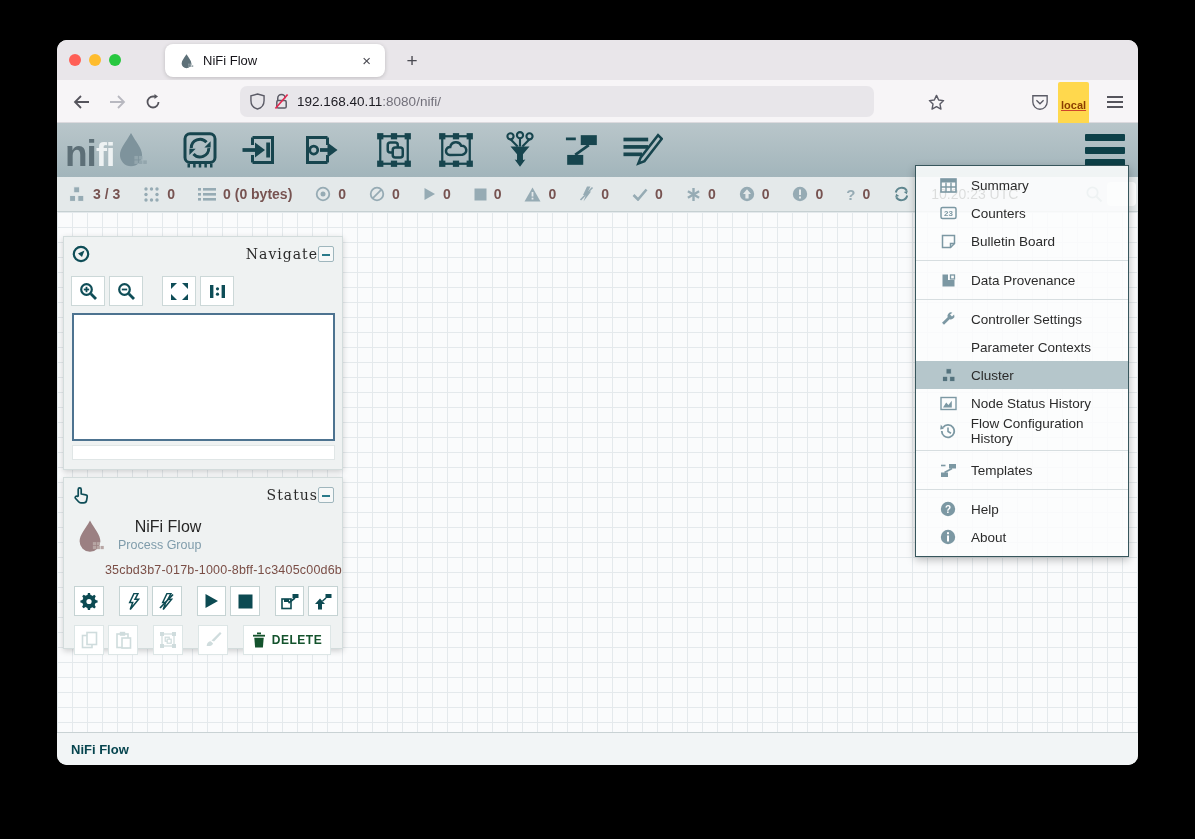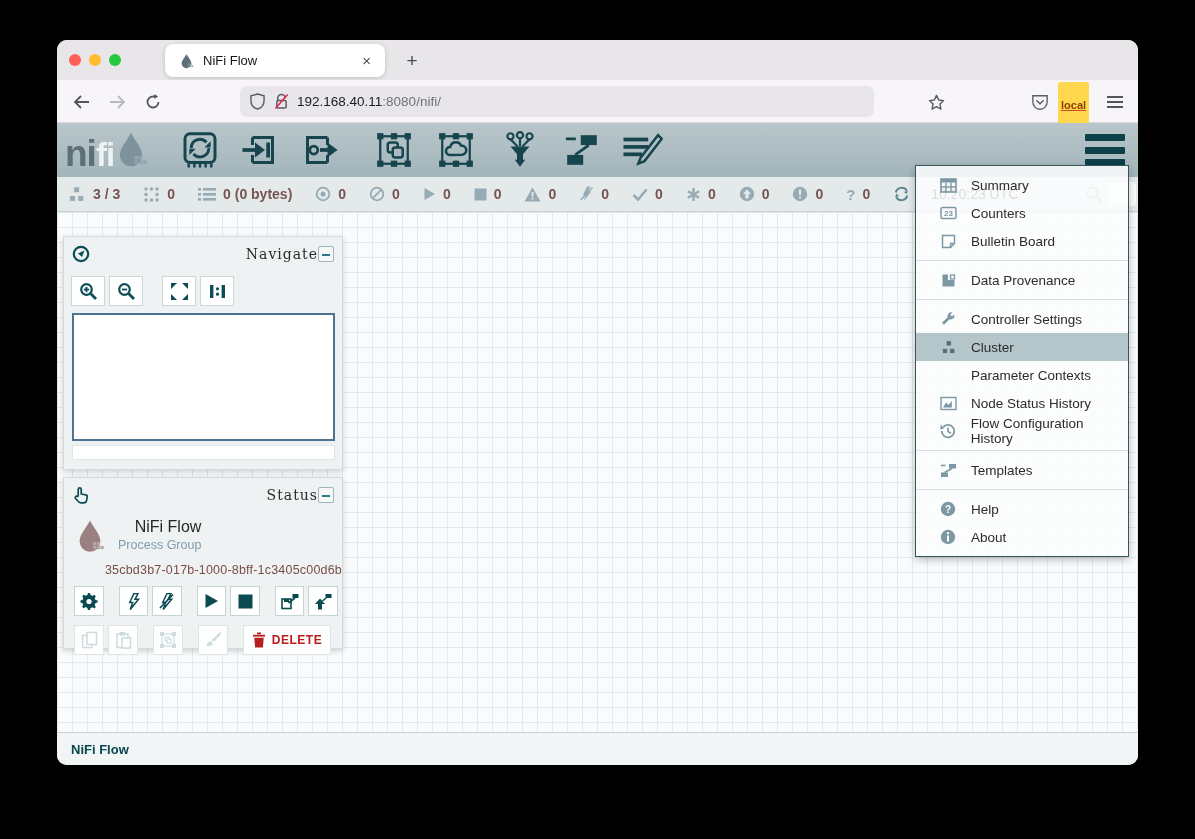--- a/index.html
+++ b/index.html
@@ -63,21 +63,21 @@
 
   .operate { left:6px; top:437px; width:280px; height:172px; }
   .op-head-row { display:flex; align-items:flex-start; padding:6px 8px 0 10px; }
   .op-name { font-size:16px; color:#262626; }
   .op-type { font-size:12.5px; color:#7f9cab; margin-top:2px; }
   .op-id { font-size:12.5px; color:#7a4e46; padding:8px 0 0 10px; letter-spacing:0.2px; }
   .op-row { display:flex; padding:9px 0 0 10px; }
   .op-btn { width:30px; height:30px; background:#fff; border:1px solid #c5d3d3; display:flex; align-items:center; justify-content:center; color:#0c4a52; margin-right:4px; }
   .op-btn.disabled { color:#cfdcdd; border-color:#dde6e6; }
   .op-gap { margin-left:11px; }
-  .del-btn { width:88px; height:30px; background:#fff; border:1px solid #dde6e6; color:#b91c1c; display:flex; align-items:center; justify-content:center; margin-left:11px; }
+  .del-btn { width:88px; height:30px; background:#fff; border:1px solid #dde6e6; color:#14532d; display:flex; align-items:center; justify-content:center; margin-left:11px; }
   .del-label { font-size:12px; font-weight:bold; margin-left:6px; letter-spacing:0.5px; }
 
   
   .gmenu { position:absolute; left:858px; top:125px; width:214px; background:rgba(252,253,253,.87); border:1px solid #37565c; box-shadow:0 3px 8px rgba(0,0,0,.25); padding:5px 0; }
   .mi { height:28px; display:flex; align-items:center; padding-left:22px; cursor:default; }
   .mi-ic { width:20px; display:flex; justify-content:center; color:#7c98a3; }
   .mi-label { font-size:13.5px; color:#2b2b2b; margin-left:13px; }
   .mi.selected { background:#b5c6cb; }
   .mi.selected .mi-ic { color:#53727d; }
   .msep { height:1px; background:#d7dee0; margin:5px 0; }
@@ -664,37 +664,37 @@
       </div>
       <div class="msep"></div>
       <div class="mi">
         <span class="mi-ic">
             <svg width="16" height="16" viewBox="0 0 16 16">
               <path d="M14.6,2 a4.2,4.2 0 0 0 -5.6,5.3 L2.4,13.9 l2.3,2.3 6.6,-6.6 a4.2,4.2 0 0 0 5.3,-5.6 l-2.5,2.5 -2.3,-2.3 z" transform="scale(0.85)" fill="currentColor"></path>
             </svg>
           </span>
         <span class="mi-label">Controller Settings</span>
       </div>
+      <div class="mi">
+        <span class="mi-ic"></span>
+        <span class="mi-label">Parameter Contexts</span>
+      </div>
       <div class="mi selected">
         <span class="mi-ic">
             <svg width="17" height="15" viewBox="0 0 19 17">
               <g fill="currentColor" stroke="#b5c6cb" stroke-width="1">
                 <rect x="6.7" y="0.8" width="6" height="6"></rect>
                 <rect x="2.6" y="9.4" width="6" height="6"></rect>
                 <rect x="10.8" y="9.4" width="6" height="6"></rect>
               </g>
             </svg>
           </span>
         <span class="mi-label">Cluster</span>
       </div>
       <div class="mi">
-        <span class="mi-ic"></span>
-        <span class="mi-label">Parameter Contexts</span>
-      </div>
-      <div class="mi">
         <span class="mi-ic">
             <svg width="17" height="15" viewBox="0 0 17 15">
               <rect x="1" y="1.5" width="15" height="12" stroke="currentColor" stroke-width="1.4" fill="none"></rect>
               <path d="M3,11.5 l3.2,-5 2.2,2.6 3.4,-4.4 v6.8 z" fill="currentColor"></path>
             </svg>
           </span>
         <span class="mi-label">Node Status History</span>
       </div>
       <div class="mi">
         <span class="mi-ic">

